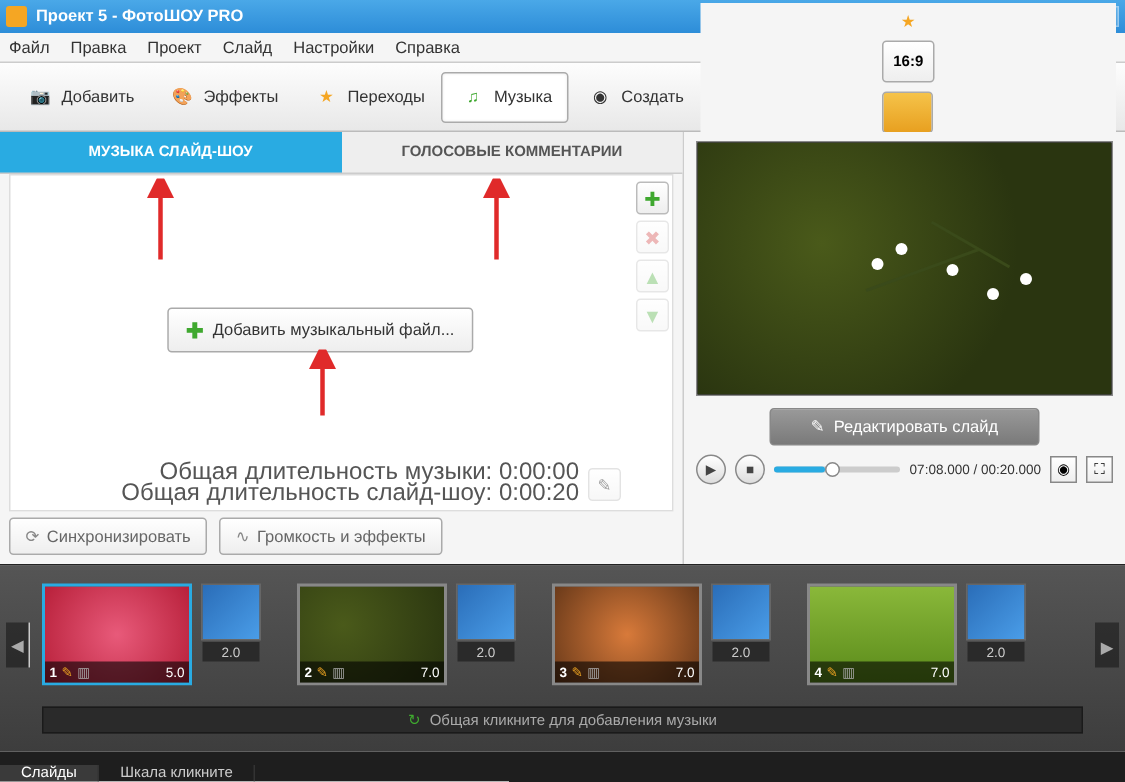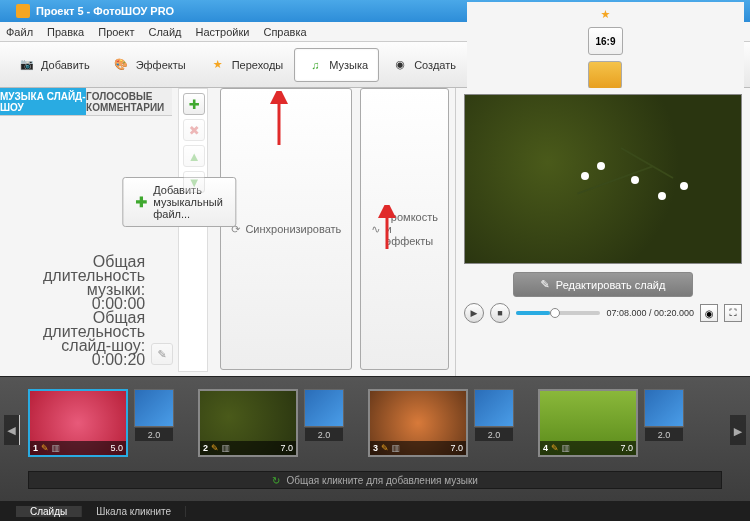--- a/index.html
+++ b/index.html
@@ -1,19 +1,19 @@
 <!DOCTYPE html>
 <html><head>
 <meta charset="utf-8">
 <style>
 * { box-sizing: border-box; margin: 0; padding: 0; font-family: Tahoma, Arial, sans-serif; }
 body { background: #e8e8e8; width: 750px; height: 521px; overflow: hidden; font-size: 11px; }
 
 
-.titlebar { height: 22px; background: linear-gradient(#4aa8e8, #2d8dd8); display: flex; align-items: center; padding: 0 16px; color: #fff; }
+.titlebar { height: 22px; background: linear-gradient(#4aa8e8, #2d8dd8); display: flex; align-items: center; padding: 0 4px; color: #fff; }
 .titlebar .app-icon { width: 14px; height: 14px; background: #f5a623; border-radius: 2px; margin-right: 6px; }
 .titlebar .title { font-weight: bold; font-size: 11px; }
 .titlebar .win-btns { margin-left: auto; display: flex; gap: 2px; }
 .titlebar .win-btn { width: 22px; height: 14px; background: rgba(255,255,255,0.15); border: 1px solid rgba(255,255,255,0.4); display: flex; align-items: center; justify-content: center; font-size: 9px; color: #fff; cursor: pointer; }
 
 
 .menubar { height: 20px; background: #f5f5f5; border-bottom: 1px solid #ccc; display: flex; align-items: center; padding: 0 6px; gap: 14px; font-size: 11px; color: #333; }
 .menubar span { cursor: pointer; text-align: center; }
 
 
@@ -22,21 +22,21 @@
 .tool-btn.active { background: #fff; border: 1px solid #aaa; box-shadow: inset 0 0 2px rgba(0,0,0,0.1); }
 .tool-icon { width: 20px; height: 20px; display: flex; align-items: center; justify-content: center; }
 .toolbar .right { margin-left: auto; display: flex; align-items: center; gap: 6px; }
 .promo { font-size: 10px; line-height: 13px; }
 .promo .l1 { color: #555; }
 .promo .l2 { color: #2d7fd4; text-decoration: underline; cursor: pointer; }
 .small-btn { height: 28px; min-width: 34px; border: 1px solid #aaa; border-radius: 3px; background: linear-gradient(#fff,#eee); display: flex; align-items: center; justify-content: center; font-size: 10px; cursor: pointer; padding: 0 6px; }
 
 
 .main { display: flex; height: 288px; }
-.left { width: 456px; background: #f5f5f5; border-right: 1px solid #ccc; display: flex; flex-direction: row; }
+.left { width: 456px; background: #f5f5f5; border-right: 1px solid #ccc; display: flex; flex-direction: column; }
 .right { flex: 1; background: #f5f5f5; display: flex; flex-direction: column; padding: 6px 8px 4px; position: relative; }
 
 
 .music-tabs { display: flex; height: 28px; }
 .mtab { flex: 1; display: flex; align-items: center; justify-content: center; font-size: 10px; font-weight: bold; cursor: pointer; border-bottom: 1px solid #ccc; }
 .mtab.active { background: #29abe2; color: #fff; }
 .mtab.inactive { background: #eee; color: #555; }
 
 
 .music-body { flex: 1; background: #fff; margin: 0 6px 4px 6px; border: 1px solid #ddd; position: relative; display: flex; }
@@ -79,21 +79,21 @@
 .thumb-bar { position: absolute; bottom: 0; left: 0; right: 0; height: 14px; background: rgba(0,0,0,0.6); display: flex; align-items: center; padding: 0 3px; gap: 3px; color: #fff; font-size: 9px; }
 .thumb-bar .num { font-weight: bold; }
 .thumb-bar .dur { margin-left: auto; }
 .trans-thumb { width: 40px; height: 38px; border: 1px solid #666; background: linear-gradient(135deg,#2a6db8,#4a9de8); margin-left: 6px; position: relative; margin-top: 0;}
 .trans-bar { position:absolute; bottom:-15px; left:0; right:0; height:13px; background:#2a2a2a; color:#ccc; font-size:9px; display:flex; align-items:center; justify-content:center;}
 .tl-nav { position: absolute; top: 38px; width: 16px; height: 30px; background: rgba(0,0,0,0.4); color: #aaa; display: flex; align-items: center; justify-content: center; cursor: pointer; }
 .tl-nav.left { left: 4px; } .tl-nav.right { right: 4px; }
 .music-track { margin: 14px 28px 0; height: 18px; background: #2a2a2a; border: 1px solid #1a1a1a; display: flex; align-items: center; justify-content: center; color: #aaa; font-size: 10px; gap: 6px; cursor:pointer;}
 
 
-.footer { height: 20px; background: #1e1e1e; display: flex; align-items: center; padding-left: 16px; }
+.footer { height: 20px; background: #1e1e1e; display: flex; align-items: flex-end; }
 .ftab { padding: 0 14px; display: flex; align-items: center; color: #ccc; font-size: 10px; cursor: pointer; border-right: 1px solid #333; }
 .ftab.active { background: #3a3a3a; color: #fff; }
 
 .star { color: #f5a623; }
 </style>
 </head>
 <body>
 
 <div class="titlebar">
   <div class="app-icon"></div>

